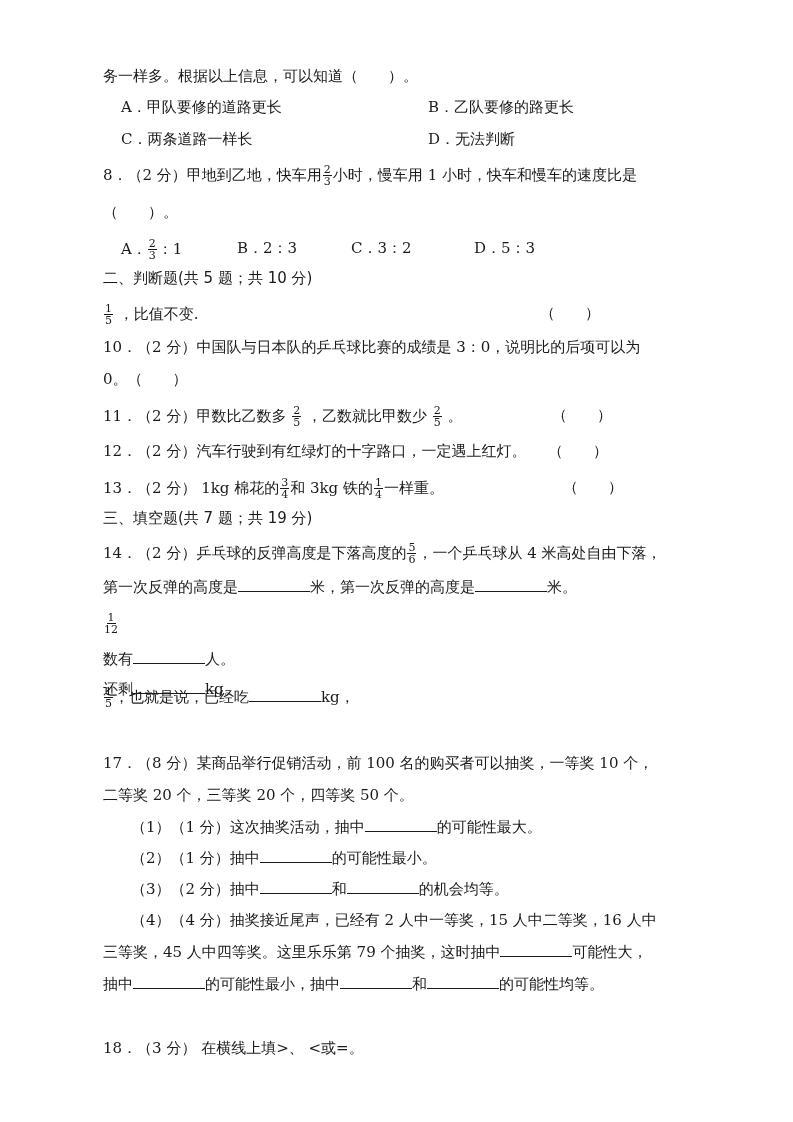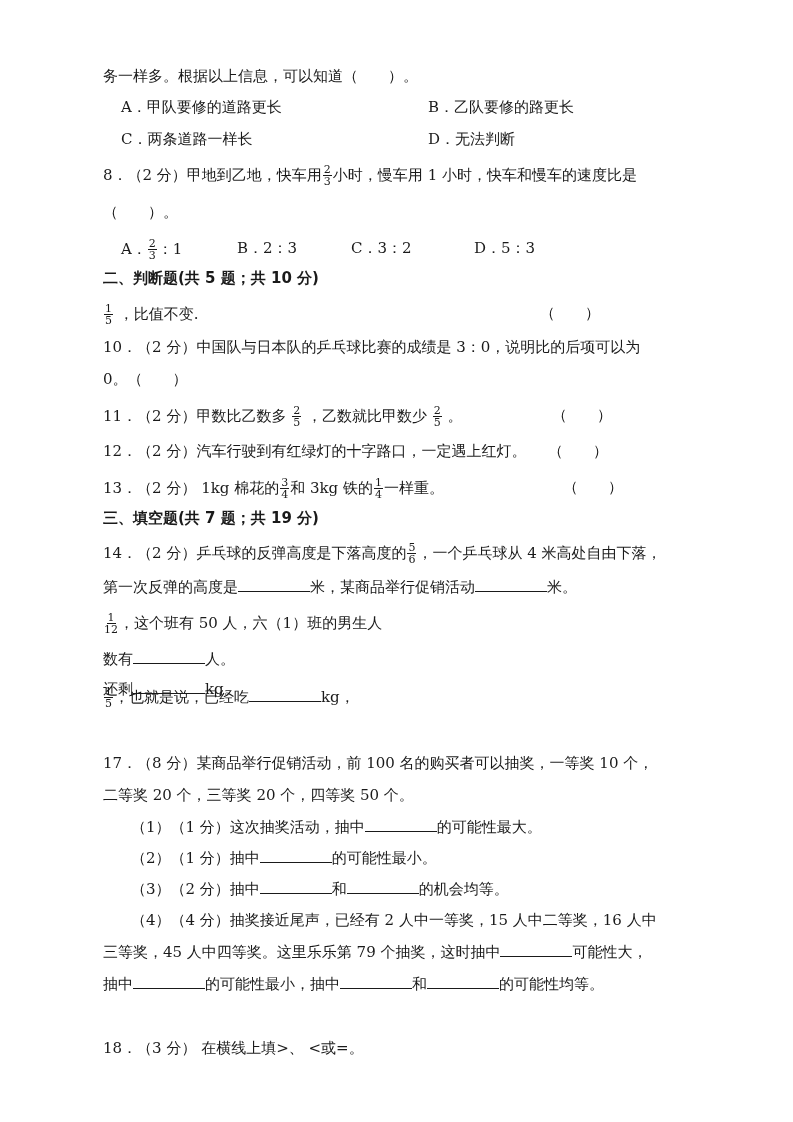--- a/index.html
+++ b/index.html
@@ -4,21 +4,21 @@
 <style>
   html, body { margin: 0; padding: 0; background: #ffffff; }
   body {
     width: 793px; height: 1122px; position: relative; overflow: hidden;
     font-family: "DejaVu Serif", "Liberation Serif", serif;
     color: #1a1a1a; font-size: 15px;
   }
   .line { position: absolute; left: 103px; white-space: nowrap; line-height: 20px; text-align: right; }
   .ind2 { left: 131px; }
   .opt { position: absolute; white-space: nowrap; line-height: 20px; }
-  .heading { font-family: "DejaVu Sans", "Liberation Sans", sans-serif; font-weight: bold; font-size: 15px; }
+  .heading { font-family: "DejaVu Sans", "Liberation Sans", sans-serif; font-weight: normal; font-size: 15px; }
   .frac { display: inline-flex; flex-direction: column; align-items: center; vertical-align: middle; font-size: 11px; line-height: 11px; margin: 0 1px; }
   .frac .n { border-bottom: 1px solid #1a1a1a; padding: 0 1px; }
   .blank { display: inline-block; width: 72px; border-bottom: 1px solid #1a1a1a; height: 14px; vertical-align: baseline; }
 </style>
 </head>
 <body>
 
 <div class="line" style="top:66px">务一样多。根据以上信息，可以知道（　　）。</div>
 <div class="opt" style="left:121px; top:97px">A．甲队要修的道路更长</div>
 <div class="opt" style="left:428px; top:97px">B．乙队要修的路更长</div>
@@ -82,28 +82,28 @@
 
 <div class="line heading" style="top:508px">三、填空题(共 7 题；共 19 分)</div>
 
 <div class="line" style="top:542px">
   <span>14．（2 分）乒乓球的反弹高度是下落高度的</span><span class="frac">
       <span class="n">5</span>
       <span class="d">6</span>
     </span><span>，一个乒乓球从 4 米高处自由下落，</span>
 </div>
 <div class="line" style="top:577px">
-  <span>第一次反弹的高度是</span><span class="blank"></span><span>米，某商品举行促销活动</span><span class="blank"></span><span>米。</span>
+  <span>第一次反弹的高度是</span><span class="blank"></span><span>米，第一次反弹的高度是</span><span class="blank"></span><span>米。</span>
 </div>
 
 <div class="line" style="top:612px">
   <span class="frac">
       <span class="n">1</span>
       <span class="d">12</span>
-    </span><span>，这个班有 50 人，六（1）班的男生人</span>
+    </span>
 </div>
 <div class="line" style="top:649px">
   <span>数有</span><span class="blank"></span><span>人。</span>
 </div>
 
 <div class="line" style="top:686px">
   <span class="frac">
       <span class="n">1</span>
       <span class="d">5</span>
     </span><span>，也就是说，已经吃</span><span class="blank"></span><span>kg，</span>

